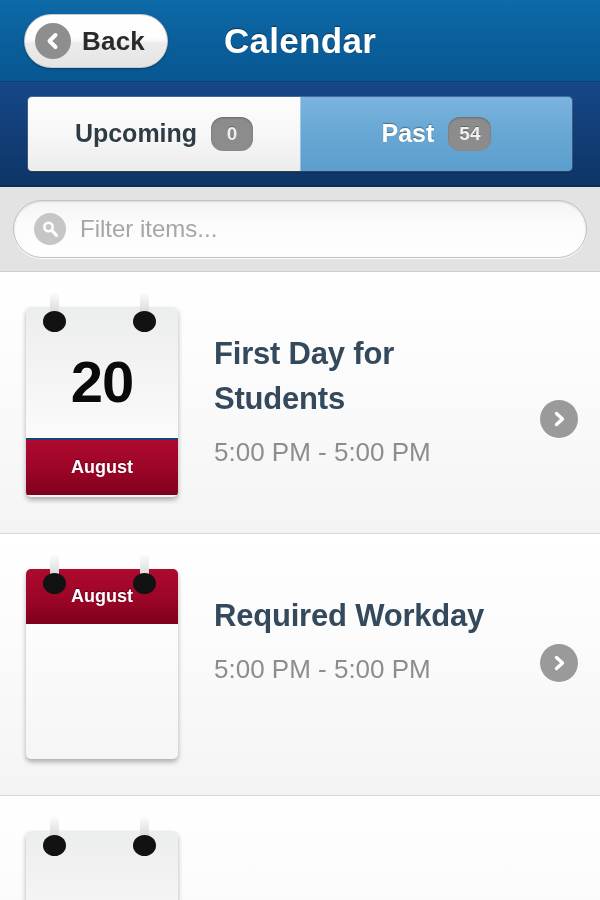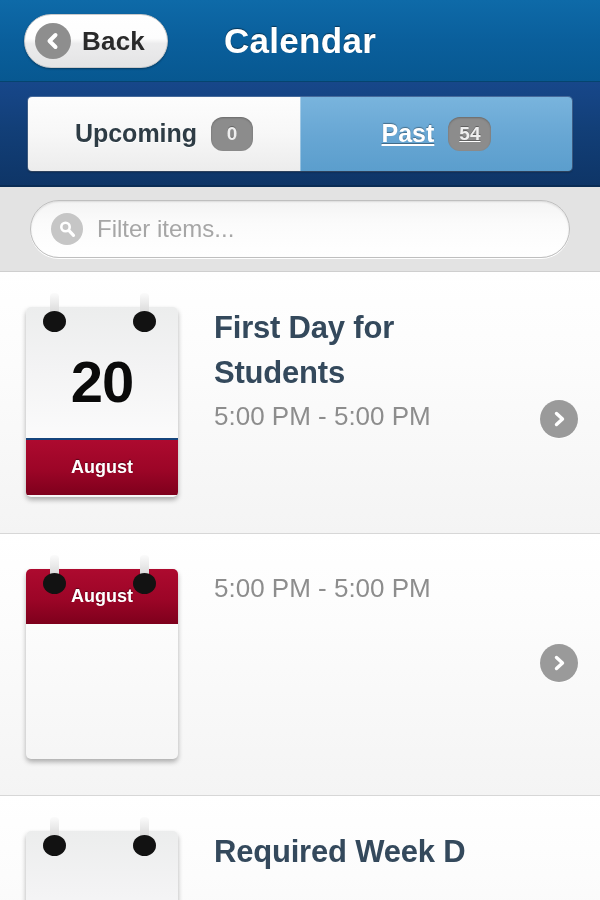--- a/index.html
+++ b/index.html
@@ -67,40 +67,39 @@
   .tab.inactive{
     background:linear-gradient(to bottom,#fdfdfd 0%,#f7f7f7 50%,#ececec 100%);
     color:#2e3c45;
     text-shadow:0 1px 0 rgba(255,255,255,.9);
   }
   .tab.active{
     background:linear-gradient(to bottom,#79b4dd 0%,#68a7d4 50%,#5b9ecd 100%);
     color:#ffffff;
     text-shadow:0 -1px 1px rgba(0,0,0,.35);
     border-left:1px solid rgba(255,255,255,.35);
-    text-decoration:underline;
   }
   .badge{
     background:#8c8c8c;
     color:#efefef;
     font-size:19px; font-weight:bold;
     border-radius:12px;
     min-width:42px; height:34px;
     display:flex; align-items:center; justify-content:center;
     padding:0 11px;
     text-shadow:0 -1px 0 rgba(0,0,0,.3);
     box-shadow:inset 0 1px 2px rgba(0,0,0,.25);
   }
 
   
   .filterbar{
     height:85px;
     background:#e3e3e3;
     display:flex; align-items:center;
-    padding:0 30px;
+    padding:0 13px;
     border-bottom:1px solid #cfcfcf;
     justify-content:center;
   }
   .filter-input{
     flex:1; height:58px;
     display:flex; align-items:center; gap:14px;
     padding:0 20px;
     background:linear-gradient(to bottom,#f4f4f4 0%,#fbfbfb 40%,#ffffff 100%);
     border:1px solid #bfbfbf;
     border-radius:29px;
@@ -181,24 +180,25 @@
   }
 
   
   .row-body{
     flex:1; padding-left:36px; padding-right:84px; padding-top:4px;
   }
   .row-title{
     font-size:31px; font-weight:bold; color:#34495c;
     line-height:1.45;
     letter-spacing:-.2px;
+    margin-top:26px;
   }
   .row-time{
     font-size:26px; color:#8d8d8d;
-    margin-top:4px; line-height:1.3;
+    margin-top:14px; line-height:1.3;
   }
   .chevron-btn{
     position:absolute; right:22px; top:128px;
     width:38px; height:38px; border-radius:50%;
     background:#9a9a9a;
     display:flex; align-items:center; justify-content:center;
     box-shadow:0 1px 1px rgba(255,255,255,.7);
     cursor:pointer;
   }
   .row.r2 .chevron-btn{ top:110px; }
@@ -269,38 +269,36 @@
 
   <div class="row r2">
     <div class="cal">
       <span class="cal-post left"></span>
       <span class="cal-post right"></span>
       <div class="cal-card">
         <div class="cal-month">August</div>
       </div>
     </div>
     <div class="row-body">
+      <div class="row-title">Required Workday</div>
       <div class="row-time">5:00 PM - 5:00 PM</div>
     </div>
     <div class="chevron-btn">
       <svg width="20" height="20" viewBox="0 0 20 20">
         <polyline points="7.5,4.5 13.5,10 7.5,15.5" fill="none" stroke="#ffffff" stroke-width="3.4" stroke-linecap="round" stroke-linejoin="round"></polyline>
       </svg>
     </div>
   </div>
 
   <div class="row partial">
     <div class="cal">
       <span class="cal-post left"></span>
       <span class="cal-post right"></span>
       <div class="cal-card">
         <div class="cal-top">
           <span class="cal-day"></span>
         </div>
 
       </div>
     </div>
-    <div class="row-body">
-      <div class="row-title">Required Week D</div>
-    </div>
   </div>
 
 </div>
 
 </body></html>

